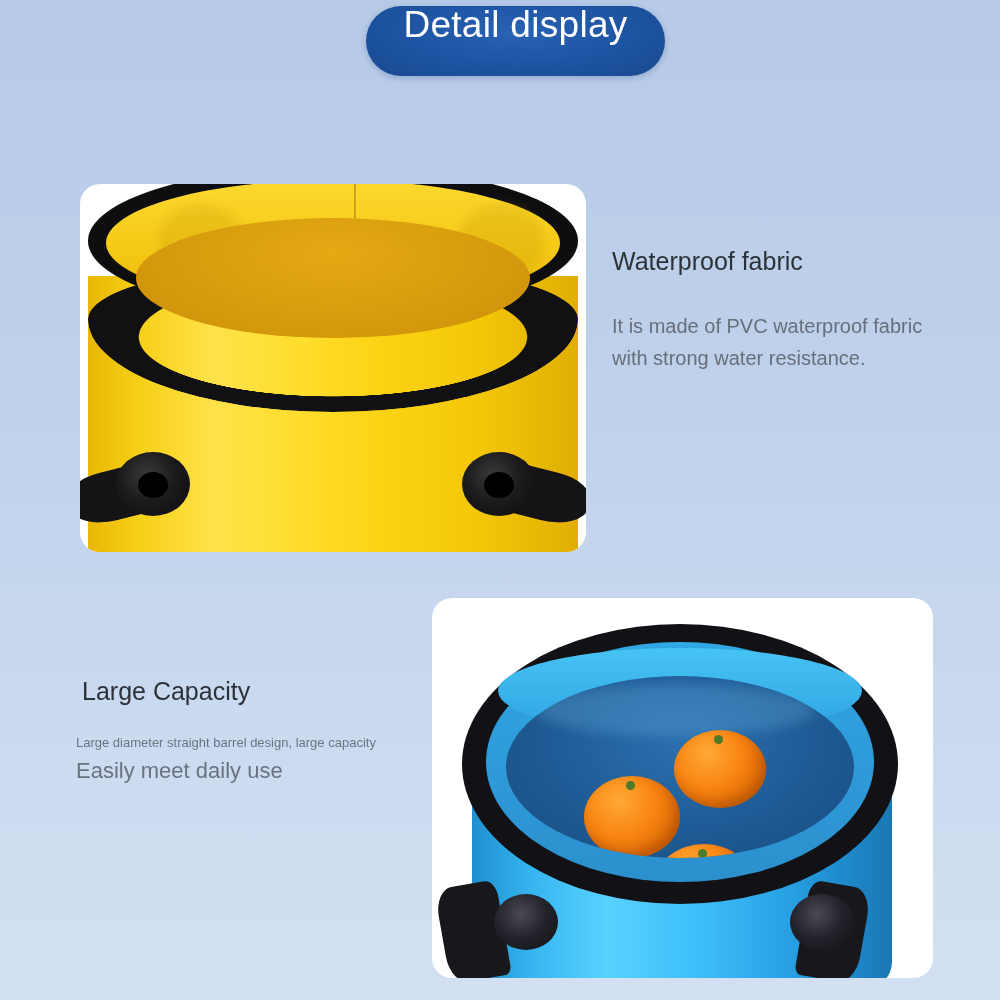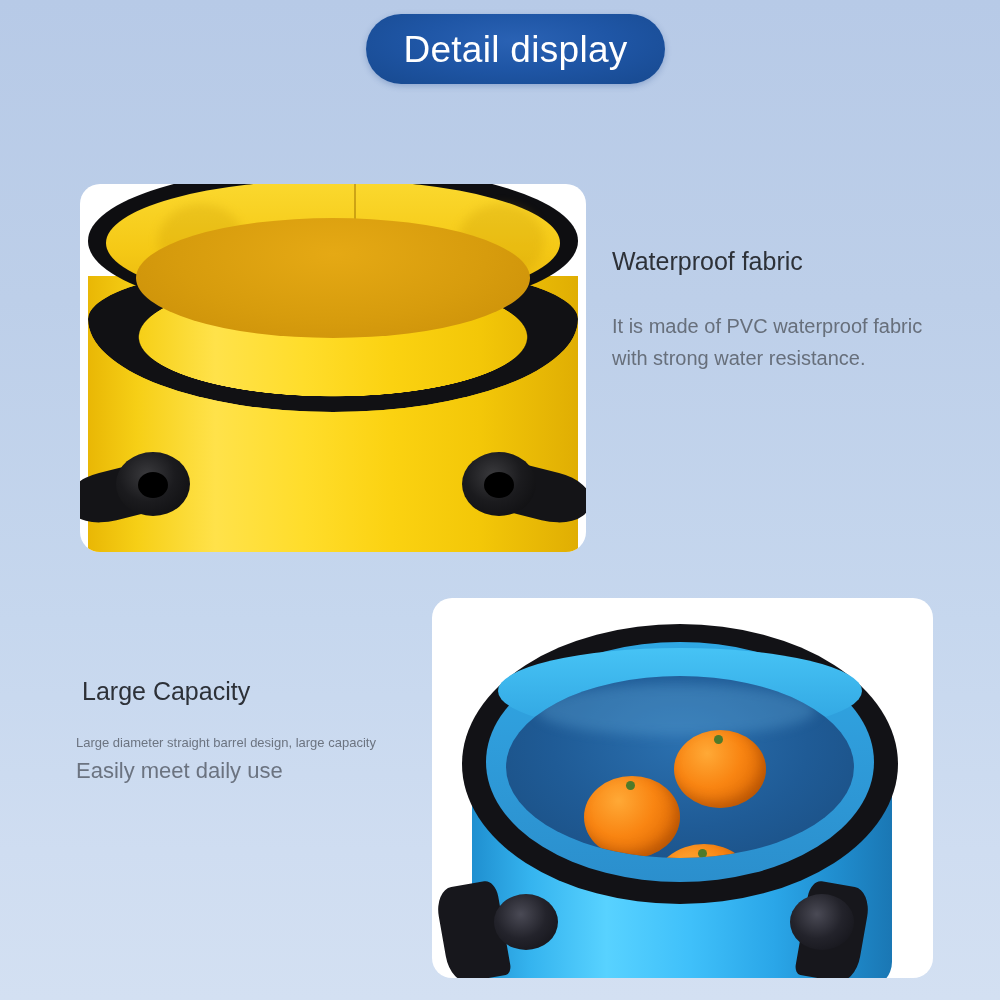--- a/index.html
+++ b/index.html
@@ -17,28 +17,28 @@
 
   .page {
     position: absolute;
     inset: 0;
   }
 
   
   .header-badge {
     position: absolute;
     left: 366px;
-    top: 14px;
+    top: 6px;
     width: 299px;
     height: 70px;
     border-radius: 35px;
     background: radial-gradient(ellipse at 50% 38%, #2a62b4 0%, #1f56a6 45%, #17498f 100%);
     box-shadow: 0 2px 6px rgba(30, 70, 140, 0.28);
     display: flex;
-    align-items: center;
+    align-items: flex-start;
     justify-content: center;
   }
   .header-badge-text {
     color: #ffffff;
     font-size: 37px;
     letter-spacing: 0.3px;
     line-height: 1;
     white-space: nowrap;
   }
 

